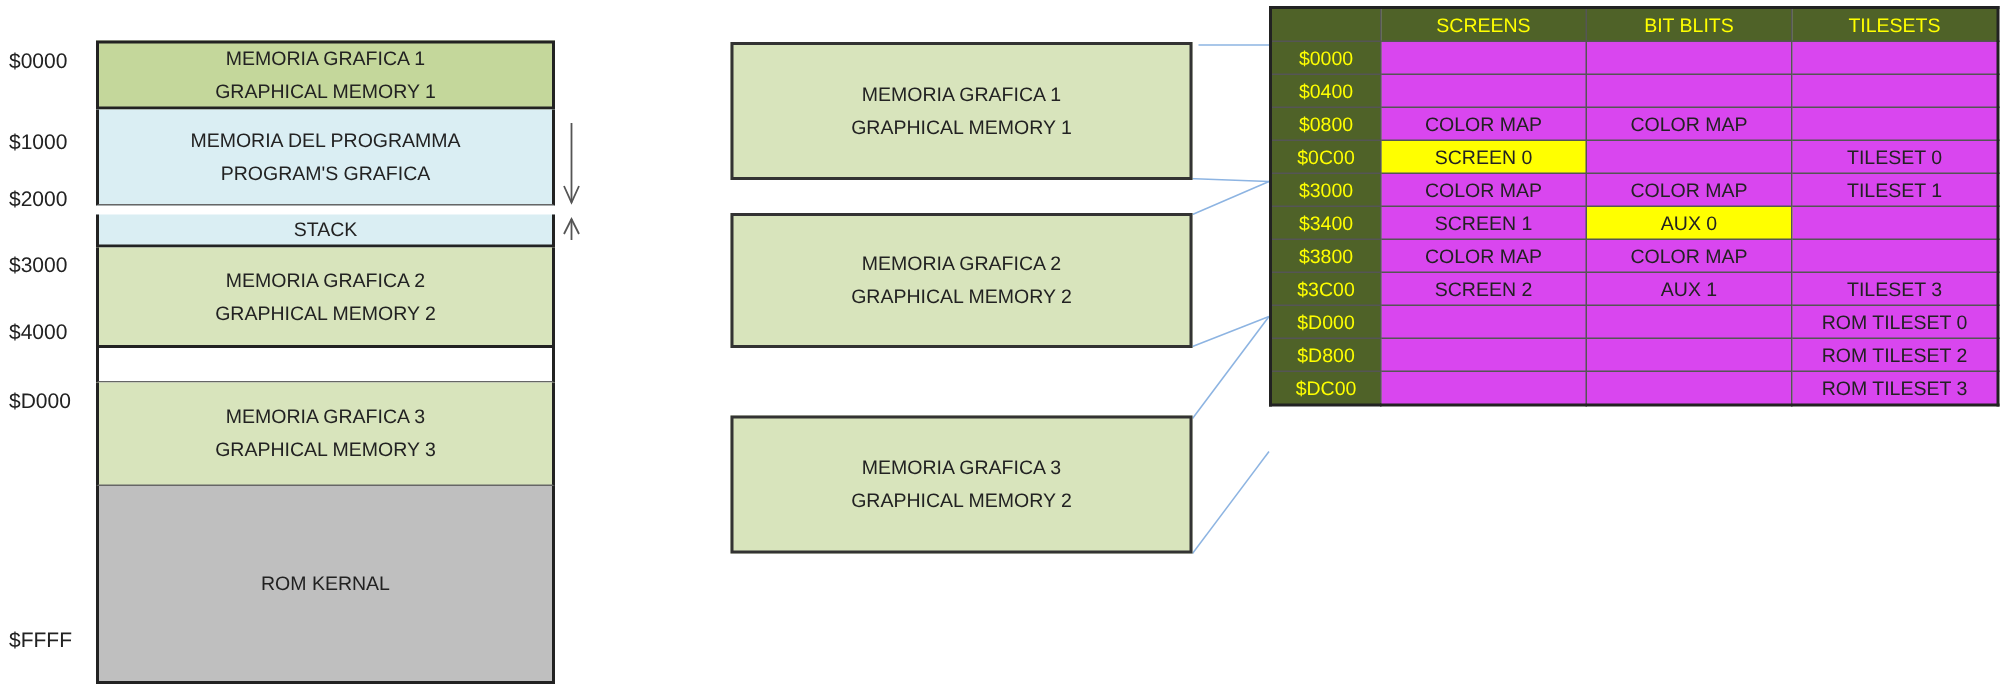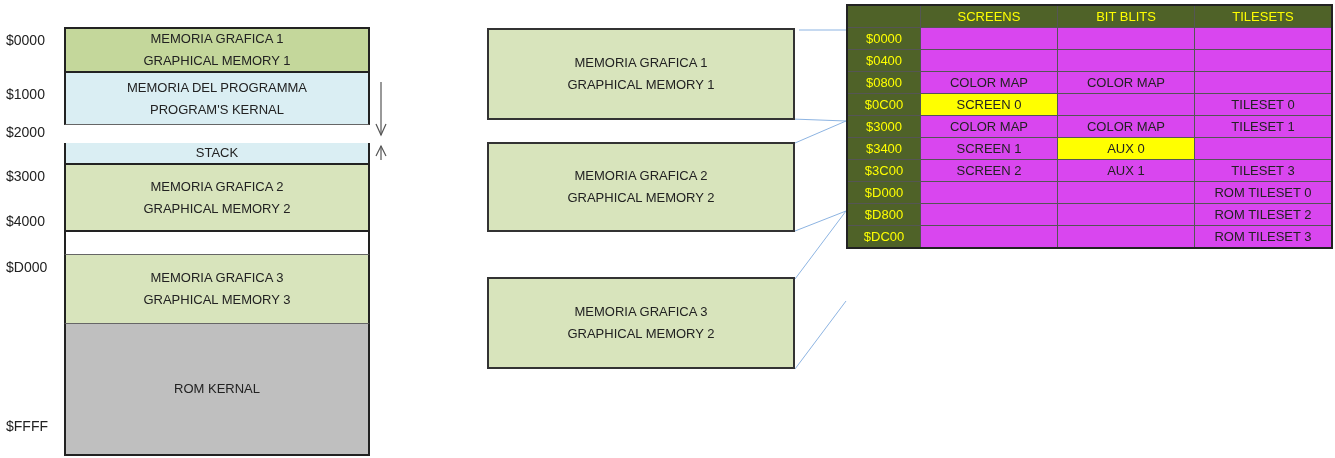--- a/index.html
+++ b/index.html
@@ -34,23 +34,23 @@
 <div class="addr" style="top:168px">$3000</div>
 <div class="addr" style="top:213px">$4000</div>
 <div class="addr" style="top:259px">$D000</div>
 <div class="addr" style="top:418px">$FFFF</div>
 
 <div>
   <div class="block" style="top:27px;height:46px;background:#c4d79b;border-top:2px solid #222;border-bottom:2px solid #222;">
     <div>MEMORIA GRAFICA 1</div>
     <div>GRAPHICAL MEMORY 1</div>
   </div>
-  <div class="block" style="top:73px;height:52px;background:#daeef3;border-bottom:1px solid #666;">
+  <div class="block" style="top:73px;height:64px;background:#daeef3;border-bottom:1px solid #666;">
     <div>MEMORIA DEL PROGRAMMA</div>
-    <div>PROGRAM'S KERNAL</div>
+    <div>PROGRAM'S GRAFICA</div>
   </div>
   <div class="block" style="top:143px;height:22px;background:#daeef3;border-bottom:2px solid #222;text-align:center;">
     <div>STACK</div>
   </div>
   <div class="block" style="top:165px;height:67px;background:#d8e4bc;border-bottom:2px solid #222;">
     <div>MEMORIA GRAFICA 2</div>
     <div>GRAPHICAL MEMORY 2</div>
   </div>
   <div class="block" style="top:232px;height:23px;background:#ffffff;border-bottom:1px solid #666;"></div>
   <div class="block" style="top:255px;height:69px;background:#d8e4bc;border-bottom:1px solid #666;">
@@ -137,20 +137,26 @@
         <td class="c">COLOR MAP</td>
         <td class="c">TILESET 1</td>
       </tr>
       <tr>
         <td class="a">$3400</td>
         <td class="c">SCREEN 1</td>
         <td class="c hl">AUX 0</td>
         <td class="c"></td>
       </tr>
       <tr>
+        <td class="a">$3800</td>
+        <td class="c">COLOR MAP</td>
+        <td class="c">COLOR MAP</td>
+        <td class="c"></td>
+      </tr>
+      <tr>
         <td class="a">$3C00</td>
         <td class="c">SCREEN 2</td>
         <td class="c">AUX 1</td>
         <td class="c">TILESET 3</td>
       </tr>
       <tr>
         <td class="a">$D000</td>
         <td class="c"></td>
         <td class="c"></td>
         <td class="c">ROM TILESET 0</td>

